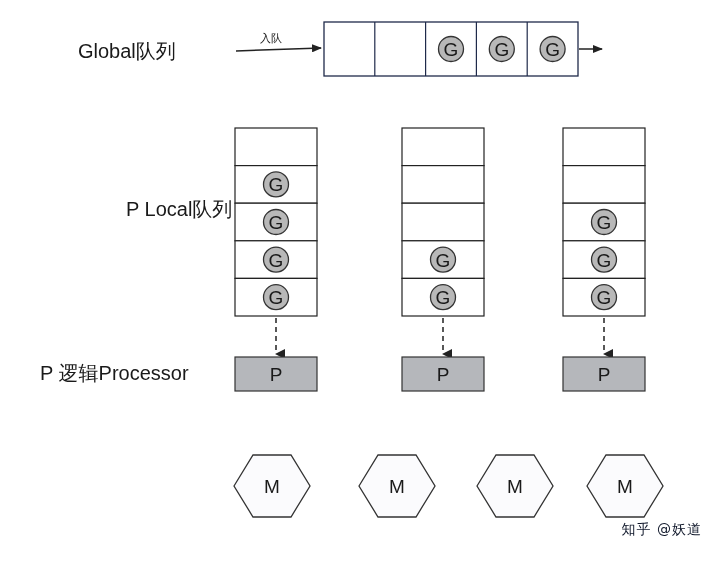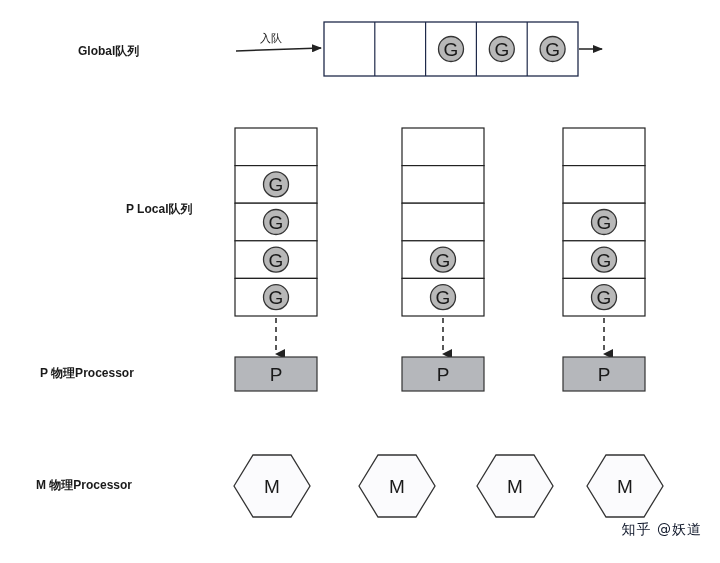--- a/index.html
+++ b/index.html
@@ -1,31 +1,30 @@
 <!DOCTYPE html>
 <html><head>
 <meta charset="utf-8">
 <style>
   html, body { margin: 0; padding: 0; background: #ffffff; }
   body { width: 720px; height: 563px; position: relative; overflow: hidden;
          font-family: "Liberation Sans", "DejaVu Sans", sans-serif; color: #1a1a1a; }
-  .label { position: absolute; font-size: 12px; line-height: 22px; text-align: center; white-space: nowrap; font-weight: bold; }
+  .label { position: absolute; font-size: 20px; line-height: 22px; text-align: center; white-space: nowrap; }
   svg { position: absolute; left: 0; top: 0; }
   .gtext { font-family: "Liberation Sans", "DejaVu Sans", sans-serif; font-size: 19px; fill: #1a1a1a; }
   .small { font-family: "DejaVu Sans", sans-serif; font-size: 11px; fill: #222; }
   .wm { position: absolute; right: 18px; top: 521px; font-size: 14px; color: #0f172a; font-family: "DejaVu Sans", sans-serif; letter-spacing: 1px; }
 </style>
 </head>
 <body>
 
 <div class="label" style="left:78px; top:40px;">Global队列</div>
 <div class="label" style="left:78px; top:198px;margin-left:48px;">P Local队列</div>
-<div class="label" style="left:40px; top:362px;">P 物理Processor</div>
+<div class="label" style="left:40px; top:362px;">P 逻辑Processor</div>
 <div class="label" style="left:36px; top:474px; line-height:23px;">
-  <div>M 物理Processor</div>
 </div>
 
 <svg id="diagram" width="720" height="563" xmlns="http://www.w3.org/2000/svg">
   <defs>
     <marker id="arrowhead" markerWidth="10" markerHeight="8" refX="9" refY="4" orient="auto" markerUnits="userSpaceOnUse">
       <path d="M0,0 L10,4 L0,8 z" fill="#222"></path>
     </marker>
     <marker id="arrowdown" markerWidth="10" markerHeight="10" refX="5" refY="9" orient="auto" markerUnits="userSpaceOnUse">
       <path d="M0,0 L10,0 L5,10 z" fill="#222"></path>
     </marker>

